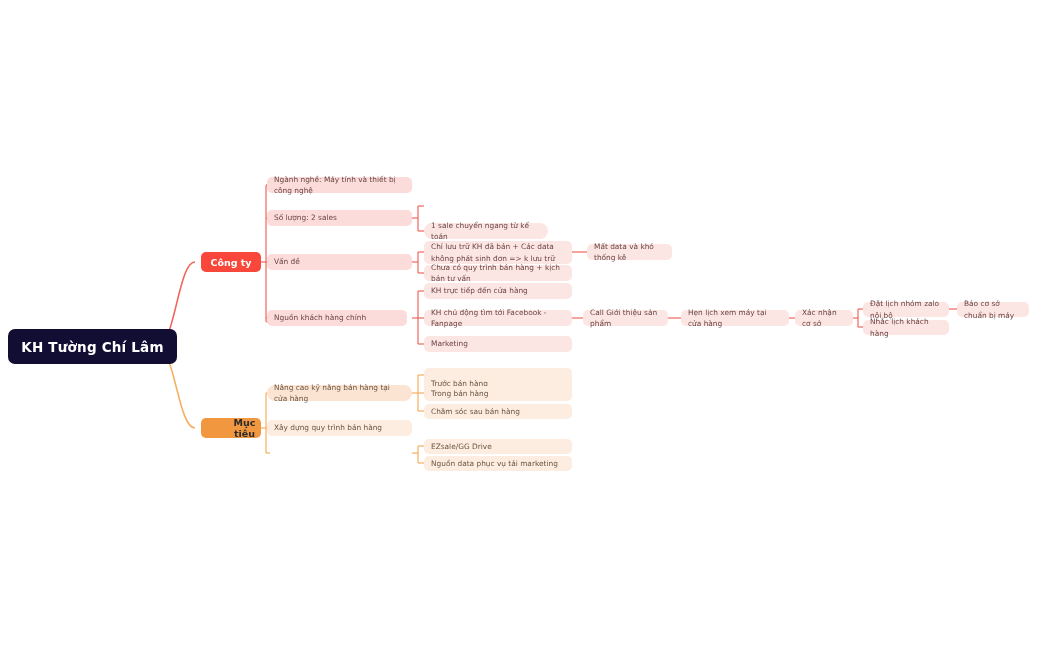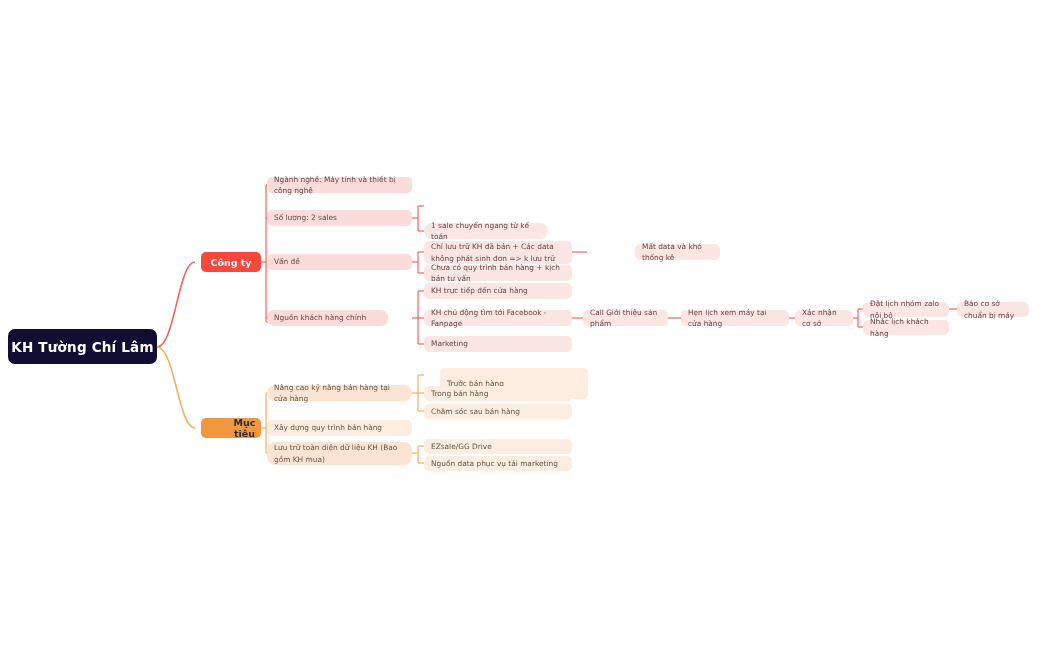--- a/index.html
+++ b/index.html
@@ -168,21 +168,21 @@
     <path d="M418,375 L424,375" stroke="#F5AF60" stroke-width="1.2" fill="none"></path>
     <path d="M418,393 L424,393" stroke="#F5AF60" stroke-width="1.2" fill="none"></path>
     <path d="M418,411 L424,411" stroke="#F5AF60" stroke-width="1.2" fill="none"></path>
 
     <path d="M412,453 L418,453" stroke="#F5AF60" stroke-width="1.2" fill="none"></path>
     <path d="M418,446 L418,463" stroke="#F5AF60" stroke-width="1.2" fill="none"></path>
     <path d="M418,446 L424,446" stroke="#F5AF60" stroke-width="1.2" fill="none"></path>
     <path d="M418,463 L424,463" stroke="#F5AF60" stroke-width="1.2" fill="none"></path>
   </svg>
 
-  <div class="node n-root" style="left:8px; top:329px; width:149px; height:35px;justify-content:flex-end;">
+  <div class="node n-root" style="left:8px; top:329px; width:169px; height:35px;justify-content:flex-end;">
     <span class="txt">KH Tường Chí Lâm</span>
   </div>
 
   <div class="node n-b1" style="left:201px; top:252px; width:60px; height:20px;">
     <span class="txt">Công ty</span>
   </div>
 
   <div class="node n-r" style="left:267px; top:177px; width:145px; height:16px;">
     <span class="txt">Ngành nghề: Máy tính và thiết bị công nghệ</span>
   </div>
@@ -197,29 +197,29 @@
   </div>
 
   <div class="node n-r" style="left:267px; top:254px; width:145px; height:16px;">
     <span class="txt">Vấn đề</span>
   </div>
 
   <div class="node n-r2" style="left:424px; top:241px; width:148px; height:23px;">
     <span class="txt">Chỉ lưu trữ KH đã bán + Các data không phát sinh đơn =&gt; k lưu trữ</span>
   </div>
 
-  <div class="node n-r2" style="left:587px; top:244px; width:85px; height:16px;margin-left:48px;">
+  <div class="node n-r2" style="left:587px; top:244px; width:85px; height:16px;">
     <span class="txt">Mất data và khó thống kê</span>
   </div>
 
   <div class="node n-r2" style="left:424px; top:265px; width:148px; height:16px;">
     <span class="txt">Chưa có quy trình bán hàng + kịch bản tư vấn</span>
   </div>
 
-  <div class="node n-r" style="left:267px; top:310px; width:121px; height:16px;border-radius:7px;">
+  <div class="node n-r" style="left:267px; top:310px; width:140px; height:16px;">
     <span class="txt">Nguồn khách hàng chính</span>
   </div>
 
   <div class="node n-r2" style="left:424px; top:283px; width:148px; height:16px;">
     <span class="txt">KH trực tiếp đến cửa hàng</span>
   </div>
 
   <div class="node n-r2" style="left:424px; top:310px; width:148px; height:16px;">
     <span class="txt">KH chủ động tìm tới Facebook - Fanpage</span>
   </div>
@@ -253,39 +253,36 @@
   </div>
 
   <div class="node n-b2" style="left:201px; top:418px; width:60px; height:20px;">
     <span class="txt">Mục tiêu</span>
   </div>
 
   <div class="node n-o" style="left:267px; top:385px; width:145px; height:16px;">
     <span class="txt">Nâng cao kỹ năng bán hàng tại cửa hàng</span>
   </div>
 
-  <div class="node n-o2" style="left:440px; top:368px; width:148px; height:31px;">
+  <div class="node n-o2" style="left:424px; top:368px; width:148px; height:31px;">
     <span class="txt">Trước bán hàng</span>
   </div>
 
   <div class="node n-o2" style="left:424px; top:386px; width:148px; height:15px;">
     <span class="txt">Trong bán hàng</span>
   </div>
 
   <div class="node n-o2" style="left:424px; top:404px; width:148px; height:15px;">
     <span class="txt">Chăm sóc sau bán hàng</span>
   </div>
 
   <div class="node n-o2" style="left:267px; top:420px; width:145px; height:16px;">
     <span class="txt">Xây dựng quy trình bán hàng</span>
   </div>
 
-  <div class="node n-o" style="left:267px; top:442px; width:145px; height:23px;">
-    <span class="txt">Lưu trữ toàn diện dữ liệu KH (Bao gồm KH mua)</span>
-  </div>
 
   <div class="node n-o2" style="left:424px; top:439px; width:148px; height:15px;">
     <span class="txt">EZsale/GG Drive</span>
   </div>
 
   <div class="node n-o2" style="left:424px; top:456px; width:148px; height:15px;">
     <span class="txt">Nguồn data phục  vụ tái marketing</span>
   </div>
 
 </div>

